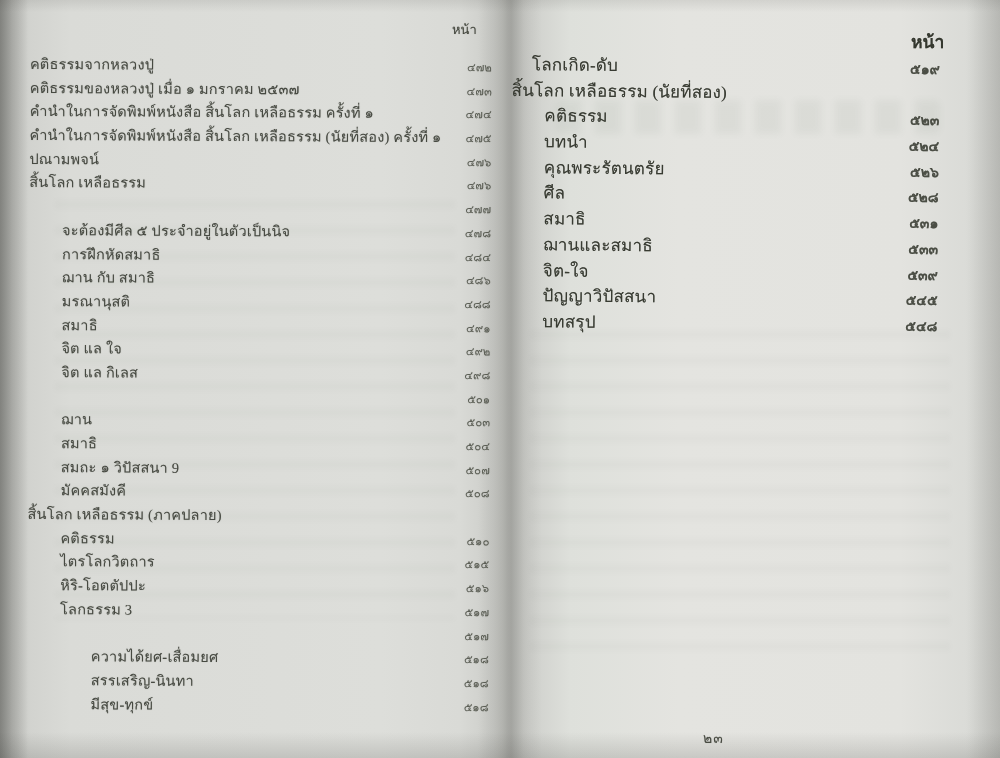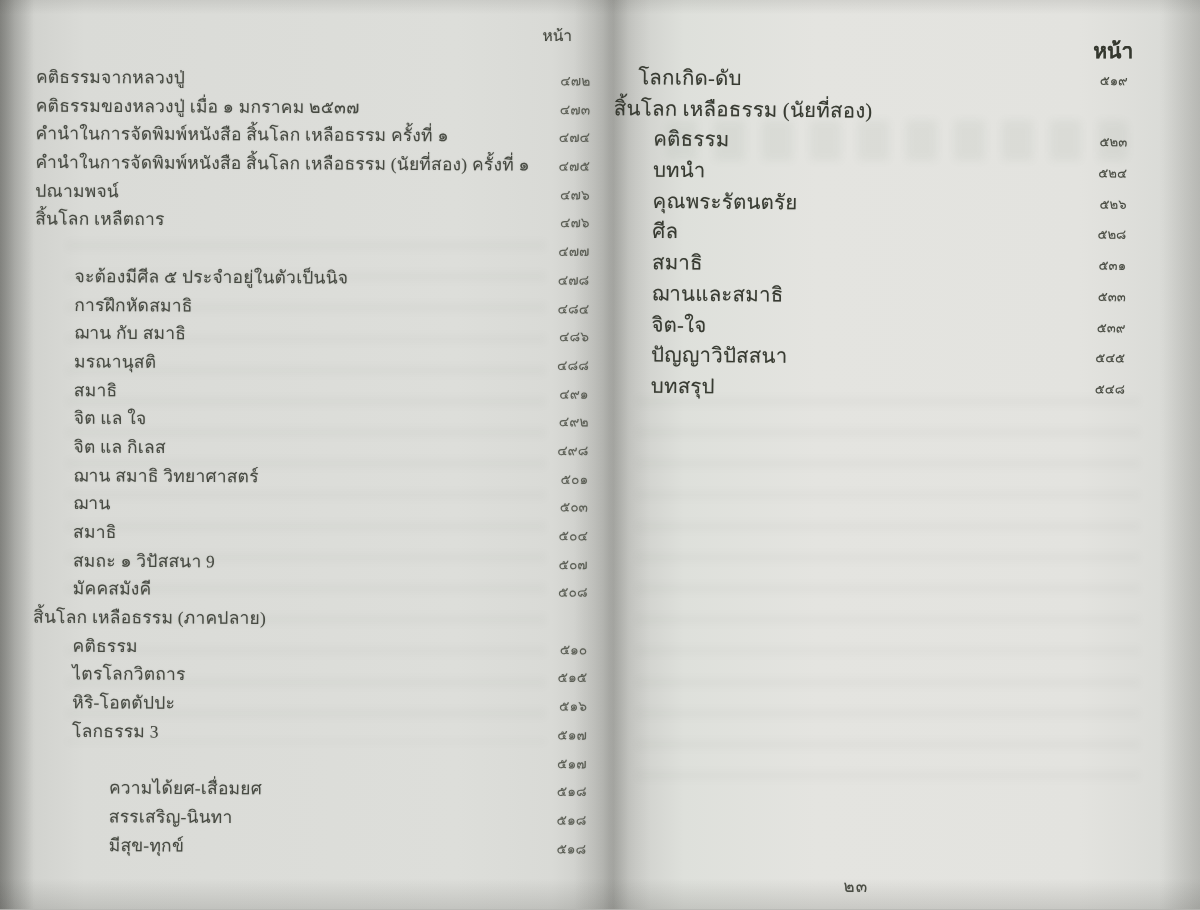--- a/index.html
+++ b/index.html
@@ -64,22 +64,22 @@
   .toc-left .row{height:23.7px;}
   .toc-right .row{height:25.7px;}
   .label{white-space:nowrap;display:inline-block;}
   .toc-left .label{font-size:14.5px;color:#474a42;letter-spacing:.2px;
     text-shadow:0 0 1px rgba(71,74,66,.35);}
   .toc-right .label{font-size:17px;color:#383b32;letter-spacing:.2px;
     text-shadow:0 0 .6px rgba(56,59,50,.45);}
   .pg{position:absolute;right:0;white-space:nowrap;}
   .toc-left .pg{top:4px;font-size:11.5px;color:#5c5f56;
     text-shadow:0 0 1px rgba(92,95,86,.3);}
-  .toc-right .pg{top:4px;font-size:11px;color:#4b4e45;
-    text-shadow:0 0 .6px rgba(75,78,69,.35);}
+  .toc-right .pg{top:4px;font-size:14px;color:#4b4e45;
+    text-shadow:0 0 .6px rgba(75,78,69,.35);font-weight:bold;}
   .toc-left .i1{padding-left:33px;}
   .toc-left .i2{padding-left:64px;}
   .toc-right .i1{padding-left:20px;}
   .toc-right .i2{padding-left:33px;}
 
   .folio{position:absolute;left:703px;top:727px;font-size:14px;
     color:#4a4d44;letter-spacing:1px;
     text-shadow:0 0 .8px rgba(74,77,68,.35);}
 </style>
 </head>
@@ -110,21 +110,21 @@
   </div>
       <div class="row i0">
     <span class="label">คำนำในการจัดพิมพ์หนังสือ สิ้นโลก เหลือธรรม (นัยที่สอง) ครั้งที่ ๑</span>
     <span class="pg">๔๗๕</span>
   </div>
       <div class="row i0">
     <span class="label">ปณามพจน์</span>
     <span class="pg">๔๗๖</span>
   </div>
       <div class="row i0">
-    <span class="label">สิ้นโลก เหลืตถาร</span>
+    <span class="label">สิ้นโลก เหลือธรรม</span>
     <span class="pg">๔๗๖</span>
   </div>
       <div class="row i1">
     <span class="pg">๔๗๗</span>
   </div>
       <div class="row i1">
     <span class="label">จะต้องมีศีล ๕ ประจำอยู่ในตัวเป็นนิจ</span>
     <span class="pg">๔๗๘</span>
   </div>
       <div class="row i1">
@@ -145,21 +145,20 @@
   </div>
       <div class="row i1">
     <span class="label">จิต แล ใจ</span>
     <span class="pg">๔๙๒</span>
   </div>
       <div class="row i1">
     <span class="label">จิต แล กิเลส</span>
     <span class="pg">๔๙๘</span>
   </div>
       <div class="row i1">
-    <span class="label">ฌาน สมาธิ วิทยาศาสตร์</span>
     <span class="pg">๕๐๑</span>
   </div>
       <div class="row i1">
     <span class="label">ฌาน</span>
     <span class="pg">๕๐๓</span>
   </div>
       <div class="row i1">
     <span class="label">สมาธิ</span>
     <span class="pg">๕๐๔</span>
   </div>

